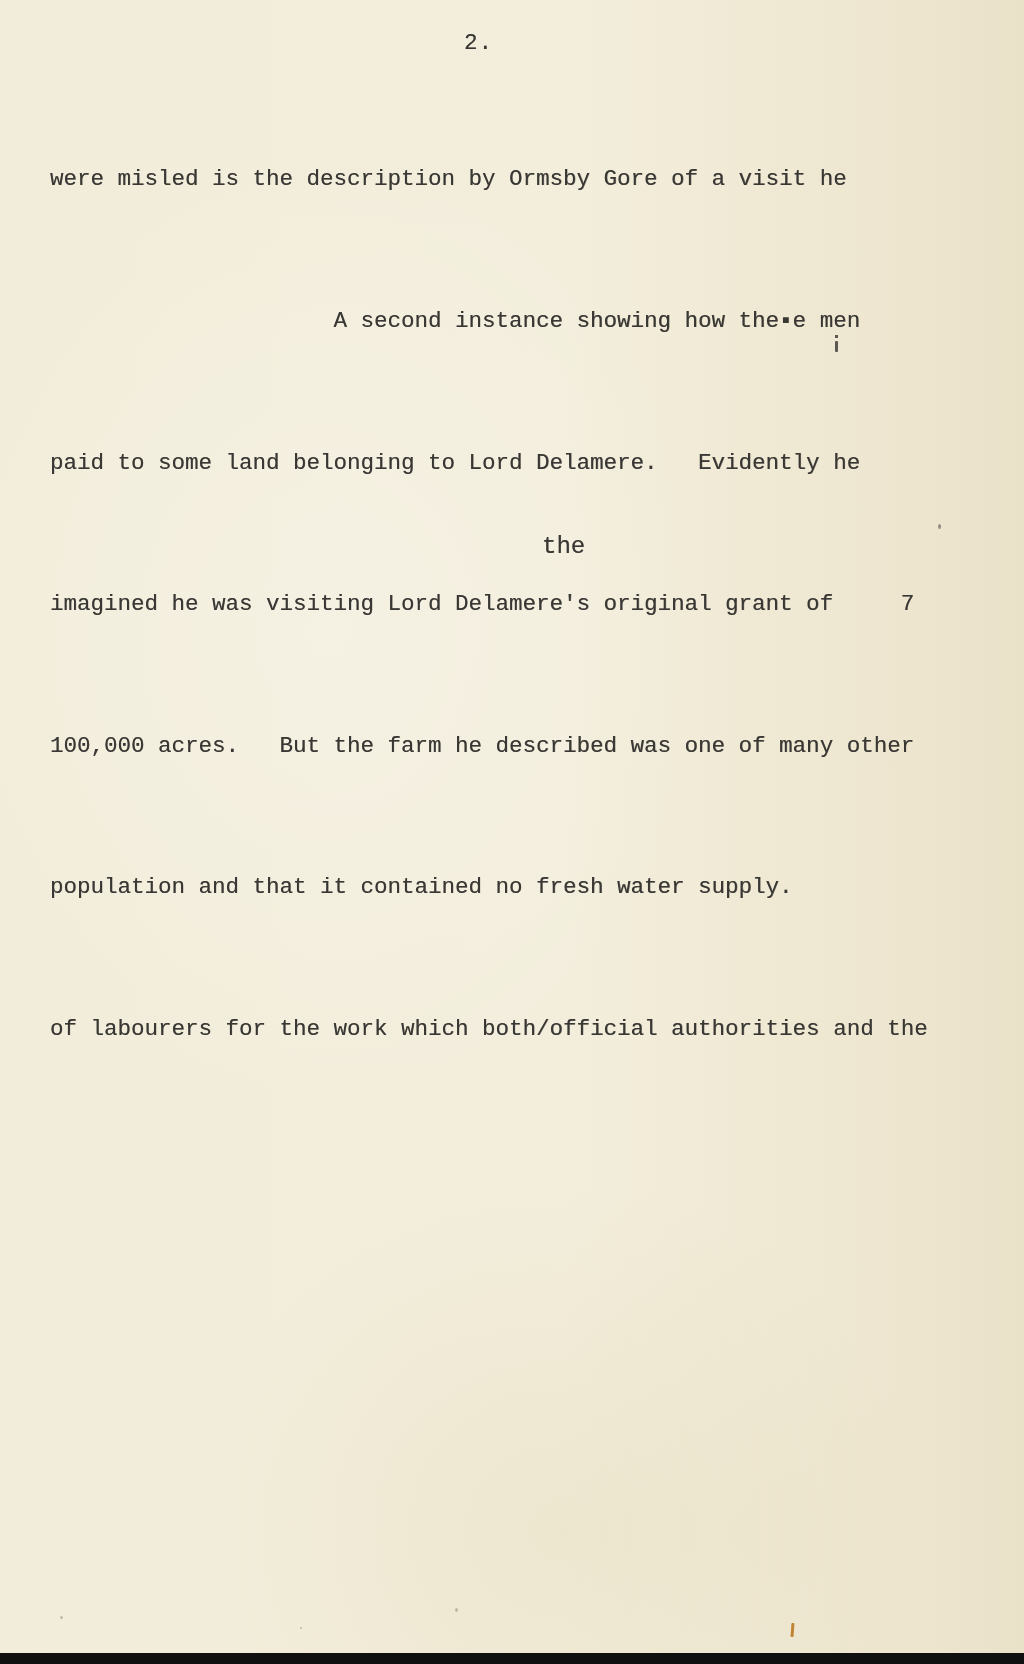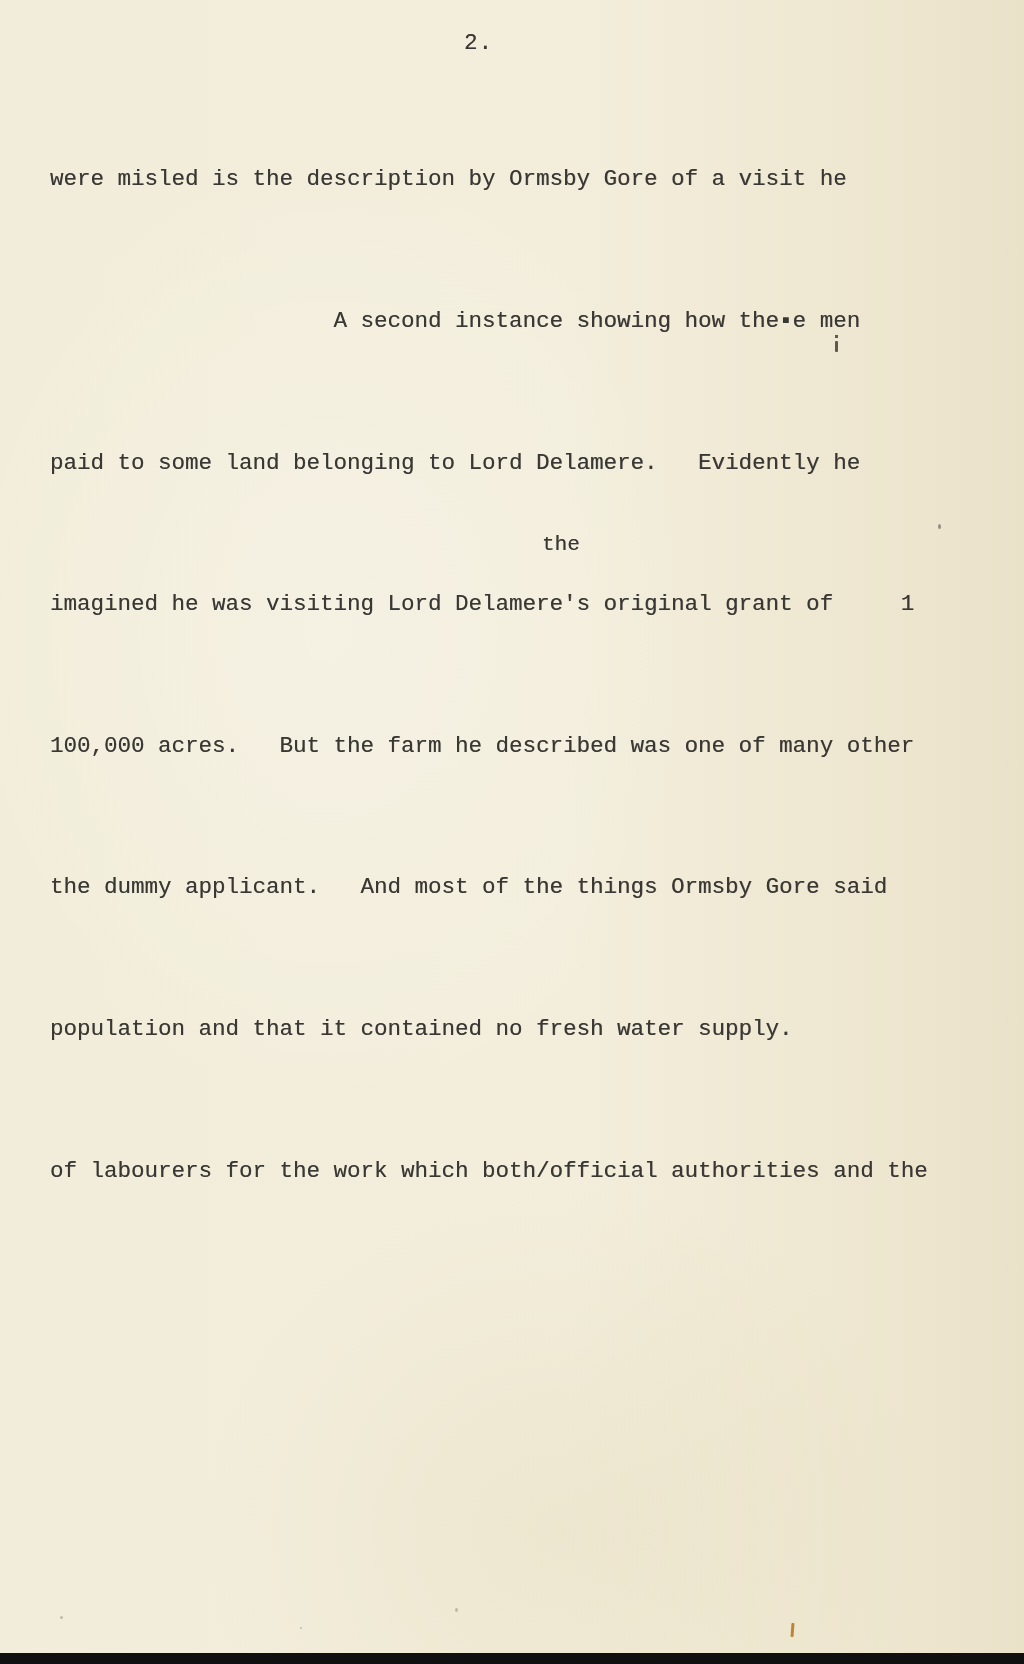--- a/index.html
+++ b/index.html
@@ -22,21 +22,21 @@
     font-size: 22.5px; letter-spacing: 1px;
   }
   .body-text {
     position: absolute; left: 50px; top: 62px;
     font-size: 22.5px; line-height: 47.2px;
     white-space: pre;
   }
   .line { height: 47.2px; }
   .interline-insertion {
     position: absolute; left: 542px; top: 533px;
-    font-size: 21px; white-space: pre;
+    font-size: 24px; white-space: pre;
   }
   .insertion-caret {
     position: absolute; left: 835px; top: 341px;
     width: 2.5px; height: 11px;
     background: #44413d; opacity: 0.85; border-radius: 1px;
   }
   .insertion-caret::after {
     content: ""; position: absolute; left: 0; top: -6px;
     width: 2.5px; height: 3px; background: #44413d;
   }
@@ -59,23 +59,22 @@
 <body>
 
 <div class="page">
 
   <div class="page-number ink">2.</div>
 
   <div class="body-text ink">
     <div class="line">were misled is the description by Ormsby Gore of a visit he</div>
     <div class="line">                     A second instance showing how the▪e men</div>
     <div class="line">paid to some land belonging to Lord Delamere.   Evidently he</div>
-    <div class="line">imagined he was visiting Lord Delamere's original grant of     1</div>
+    <div class="line">imagined he was visiting Lord Delamere's original grant of     7</div>
     <div class="line">100,000 acres.   But the farm he described was one of many other</div>
-    <div class="line">the dummy applicant.   And most of the things Ormsby Gore said</div>
     <div class="line">population and that it contained no fresh water supply.</div>
     <div class="line">of labourers for the work which both/official authorities and the</div>
     
     
     
     
     
     
     
     

